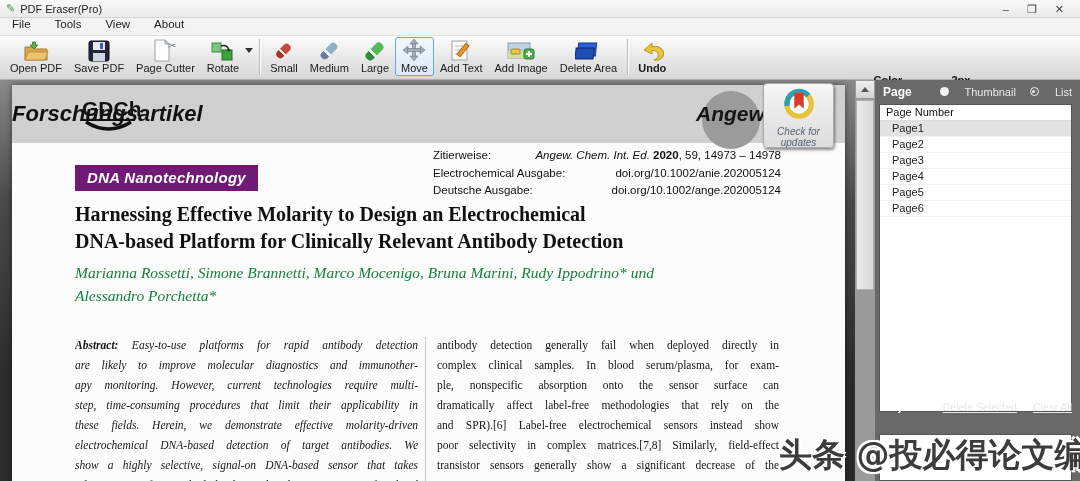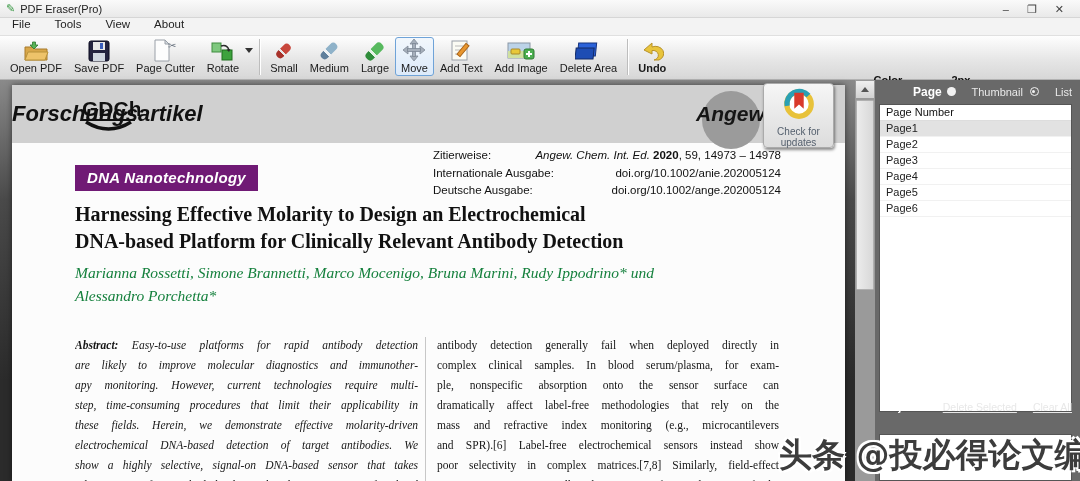--- a/index.html
+++ b/index.html
@@ -62,21 +62,21 @@
   .band-heading { position:absolute; left:0; top:16px; width:100%; text-align:left;
     font-size:22px; font-weight:bold; font-style:italic; color:#111; }
   .journal-circle { position:absolute; left:690px; top:6px; width:58px; height:58px;
     border-radius:50%; background:#9b9b9b; }
   .journal-name { position:absolute; left:684px; top:17px; font-size:21px; font-weight:bold;
     font-style:italic; color:#151515; }
 
   .badge { position:absolute; left:763px; top:3px; width:71px; height:65px;
     background:linear-gradient(#f6f6f6,#dcdcdc); border:1px solid #aaa; border-radius:4px;
     box-shadow:1px 2px 3px rgba(0,0,0,.45); text-align:center; padding-top:3px; z-index:5; }
-  .badge-text { font-size:10px; line-height:11px; color:#55606e; margin-top:1px; }
+  .badge-text { font-size:10px; line-height:11px; color:#55606e; margin-top:1px;font-style:italic; }
 
   .citation { position:absolute; left:421px; top:62px; width:348px; font-size:11.5px; color:#111; }
   .cit-row { display:flex; justify-content:space-between; line-height:17.5px; white-space:nowrap; }
   .it { font-style:italic; } .bd { font-weight:bold; }
 
   .category-box { position:absolute; left:63px; top:80px; background:#701a75; color:#fff;
     font-size:15px; font-weight:bold; font-style:italic; padding:4px 12px 5px 12px; letter-spacing:.3px; }
 
   .art-title { position:absolute; left:63px; top:116px; font-family:"Liberation Serif",serif;
     font-size:20px; font-weight:bold; color:#111; line-height:27px; }
@@ -98,34 +98,34 @@
     display:flex; align-items:center; justify-content:center; }
   .caret-up { width:0; height:0; border-left:4px solid transparent; border-right:4px solid transparent;
     border-bottom:5px solid #555; }
   .vs-thumb { position:absolute; left:1px; top:20px; width:18px; height:190px;
     background:linear-gradient(90deg,#ececec,#d8d8d8); border:1px solid #b0b0b0; border-radius:1px; }
 
   
   .panel { position:absolute; left:875px; top:0; width:205px; height:401px; background:#696969; }
   .panel-header { position:absolute; left:0; top:0; width:100%; height:23px; display:flex;
     align-items:center; padding:0 8px; }
-  .ph-title { font-size:12px; font-weight:bold; color:#fff;margin-left:30px; }
+  .ph-title { font-size:12px; font-weight:bold; color:#fff; }
   .radio { display:flex; align-items:center; gap:16px; margin-left:auto; }
-  .radio + .radio { margin-left:7px; }
+  .radio + .radio { margin-left:14px; }
   .radio-label { font-size:11px; color:#e9e9e9; }
   .rdot { width:9px; height:9px; border-radius:50%; display:inline-block; }
   .rdot.filled { background:#f2f2f2; }
   .rdot.ring { border:1.5px solid #f2f2f2; position:relative; }
   .rdot.ring::after { content:""; position:absolute; left:1.5px; top:1.5px; width:3px; height:3px;
     border-radius:50%; background:#f2f2f2; }
 
   .page-list { position:absolute; left:4px; top:24px; width:193px; height:308px; background:#fff;
     border:1px solid #555; overflow:hidden; }
   .pl-header { font-size:11px; color:#111; padding:1px 6px 2px 6px; border-bottom:1px solid #ddd; }
-  .page-row { font-size:11px; color:#222; padding:1px 6px; line-height:13px;
+  .page-row { font-size:11px; color:#222; padding:1px 12px; line-height:13px;
     border-bottom:1px solid #f1f1f1; }
   .page-row.selected { background:#e2e2e2; }
 
   .object-bar { position:absolute; left:0; top:316px; width:100%; height:21px; display:flex;
     align-items:center; padding:0 8px; }
   .ob-title { font-size:11px; font-weight:bold; color:#fff; }
   .ob-link { font-size:10.5px; color:#e8e8e8; text-decoration:underline; margin-left:auto; }
   .ob-link + .ob-link { margin-left:16px; }
   .object-list { position:absolute; left:4px; top:354px; width:193px; height:47px; background:#fff;
     border:1px solid #555; }
@@ -309,21 +309,21 @@
       <div class="band-heading">Forschungsartikel</div>
       <div class="journal-circle"></div>
       <div class="journal-name">Angewa</div>
 
       <div class="citation">
         <div class="cit-row">
           <span>Zitierweise:</span>
           <span><span class="it">Angew. Chem. Int. Ed.</span>&nbsp;<span class="bd">2020</span><span>, 59, 14973 – 14978</span></span>
         </div>
         <div class="cit-row">
-          <span>Internationale Ausgabe:</span>
+          <span>Electrochemical Ausgabe:</span>
             <span>doi.org/10.1002/anie.202005124</span>
         </div>
         <div class="cit-row">
           <span>Deutsche Ausgabe:</span>
             <span>doi.org/10.1002/ange.202005124</span>
         </div>
       </div>
 
       <div class="category-box">DNA Nanotechnology</div>
 
@@ -349,21 +349,20 @@
 
       </div>
 
       <div class="col-divider"></div>
 
       <div class="col col2">
         <div class="line">antibody detection generally fail when deployed directly in</div>
         <div class="line">complex clinical samples. In blood serum/plasma, for exam-</div>
         <div class="line">ple, nonspecific absorption onto the sensor surface can</div>
         <div class="line">dramatically affect label-free methodologies that rely on the</div>
-        <div class="line">mass and refractive index monitoring (e.g., microcantilevers</div>
         <div class="line">and SPR).[6] Label-free electrochemical sensors instead show</div>
         <div class="line">poor selectivity in complex matrices.[7,8] Similarly, field-effect</div>
         <div class="line">transistor sensors generally show a significant decrease of the</div>
 
       </div>
     </div>
 
     <div class="badge">
       <svg width="34" height="34" viewBox="0 0 36 36">
         <circle cx="18" cy="18" r="13" fill="#fff" stroke="#e8c23a" stroke-width="5.5"></circle>

